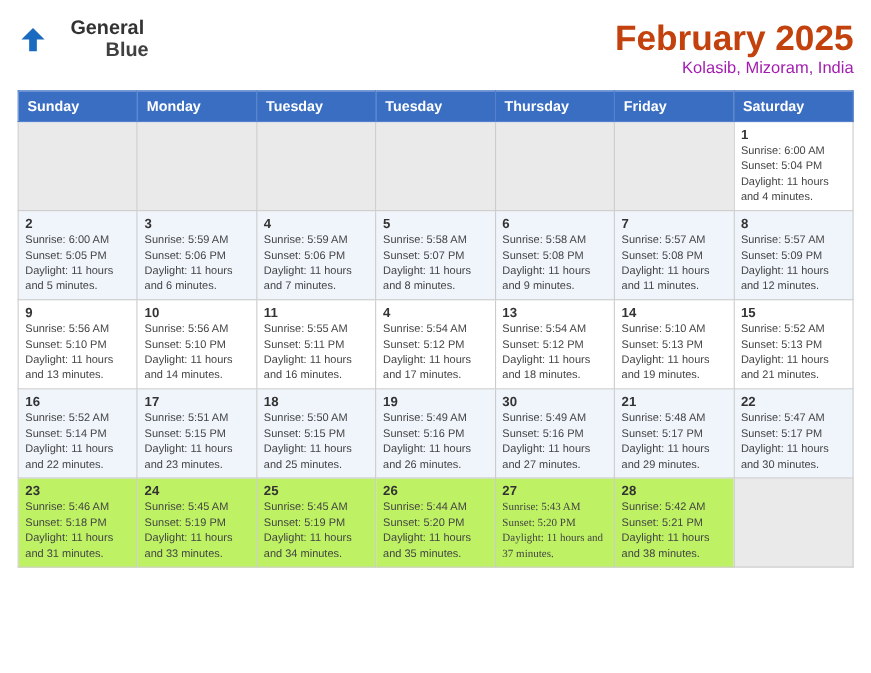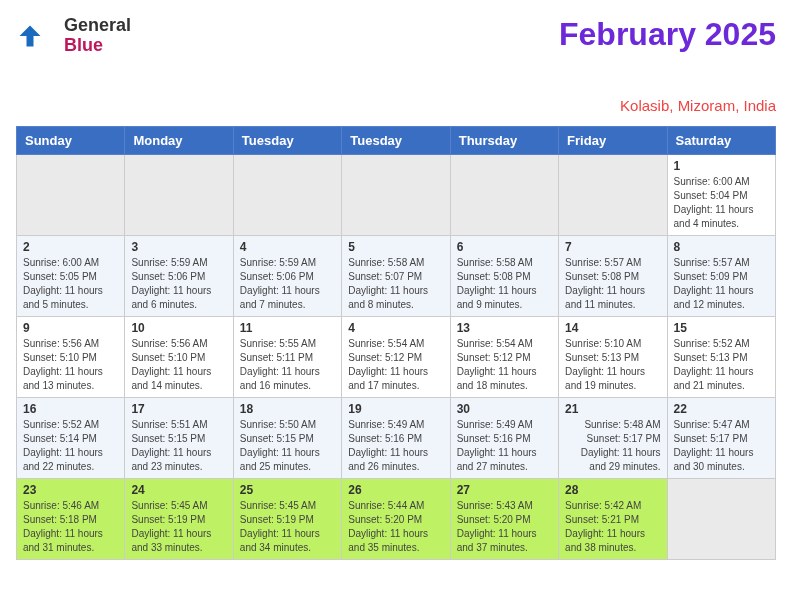--- a/index.html
+++ b/index.html
@@ -20,37 +20,36 @@
       display: flex;
       align-items: center;
       gap: 20px;
     }
     .logo-text {
       font-size: 18px;
       font-weight: bold;
       line-height: 1.1;
     }
     .logo-text .general { color: #333; }
-    .logo-text .blue { color: #be185d; }
+    .logo-text .blue { color: #404040; margin-left: 32px; }
     .logo-icon {
       width: 28px;
       height: 28px;
     }
     .title-block {
       text-align: right;
     }
     .month-year {
       font-size: 32px;
       font-weight: bold;
-      color: #6d28d9;
+      color: #c2410c;
     }
     .location {
       font-size: 15px;
-      color: #ef4444;
-      margin-top: 44px;
+      color: #a21caf;
     }
     .calendar {
       width: 100%;
       border-collapse: collapse;
       border: 1px solid #ccc;
       padding-left: 17px;
     }
     .calendar th {
       background: #3a6ec2;
       color: #fff;
@@ -255,21 +254,21 @@
 Daylight: 11 hours and 26 minutes.</div>
         </td>
         <td>
           <div class="day-num">30</div>
           <div class="day-info" style="white-space: pre-line;">Sunrise: 5:49 AM
 Sunset: 5:16 PM
 Daylight: 11 hours and 27 minutes.</div>
         </td>
         <td>
           <div class="day-num">21</div>
-          <div class="day-info" style="white-space: pre-line; text-align: right;">Sunrise: 5:48 AM
+          <div class="day-info" style="white-space: pre-line;">Sunrise: 5:48 AM
 Sunset: 5:17 PM
 Daylight: 11 hours and 29 minutes.</div>
         </td>
         <td>
           <div class="day-num">22</div>
           <div class="day-info" style="white-space: pre-line;">Sunrise: 5:47 AM
 Sunset: 5:17 PM
 Daylight: 11 hours and 30 minutes.</div>
         </td>
       </tr>
@@ -293,21 +292,21 @@
 Daylight: 11 hours and 34 minutes.</div>
         </td>
         <td>
           <div class="day-num">26</div>
           <div class="day-info" style="white-space: pre-line;">Sunrise: 5:44 AM
 Sunset: 5:20 PM
 Daylight: 11 hours and 35 minutes.</div>
         </td>
         <td>
           <div class="day-num">27</div>
-          <div class="day-info" style="white-space: pre-line;">Sunrise: 5:43 AM
+          <div class="day-info" style="white-space: pre-line; font-family: Liberation Serif, serif;">Sunrise: 5:43 AM
 Sunset: 5:20 PM
 Daylight: 11 hours and 37 minutes.</div>
         </td>
         <td>
           <div class="day-num">28</div>
           <div class="day-info" style="white-space: pre-line;">Sunrise: 5:42 AM
 Sunset: 5:21 PM
 Daylight: 11 hours and 38 minutes.</div>
         </td>
         <td class="empty"></td>

